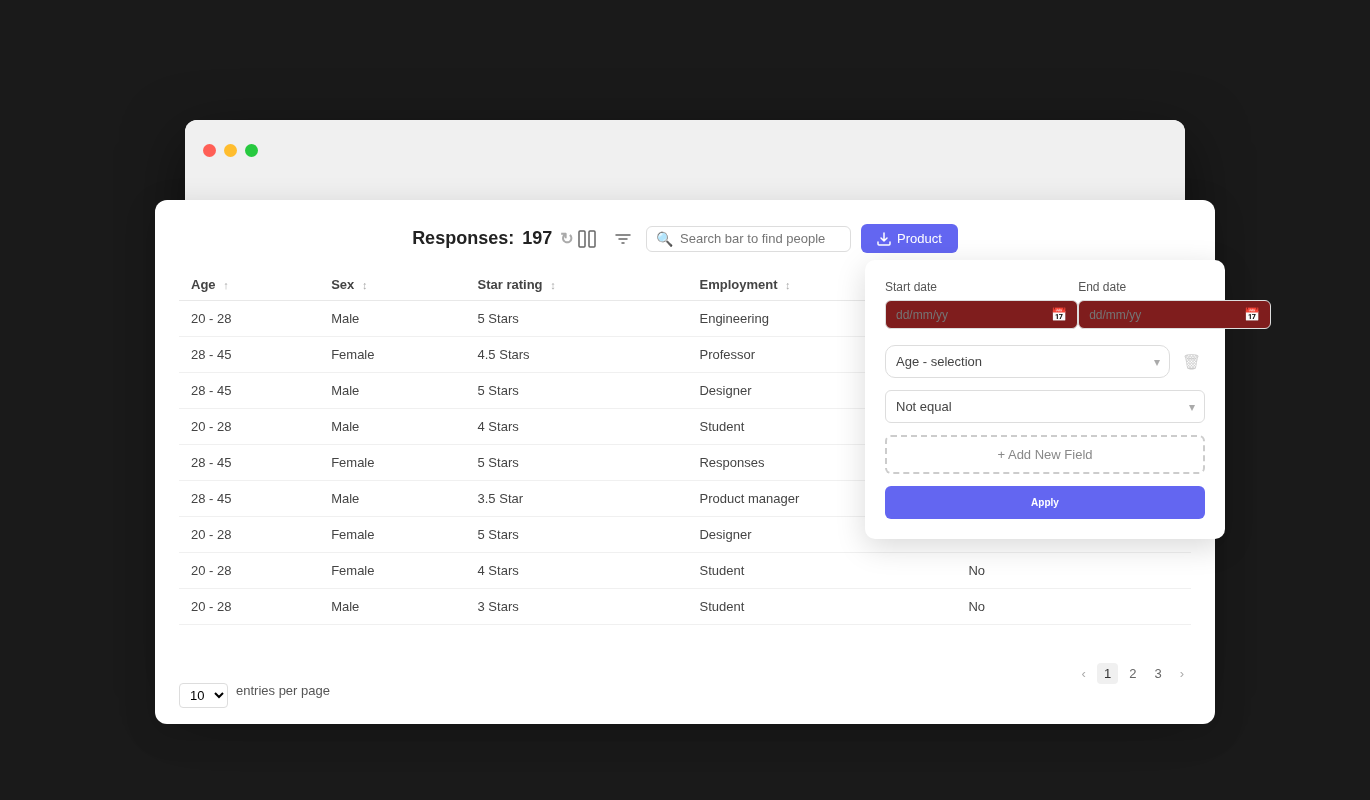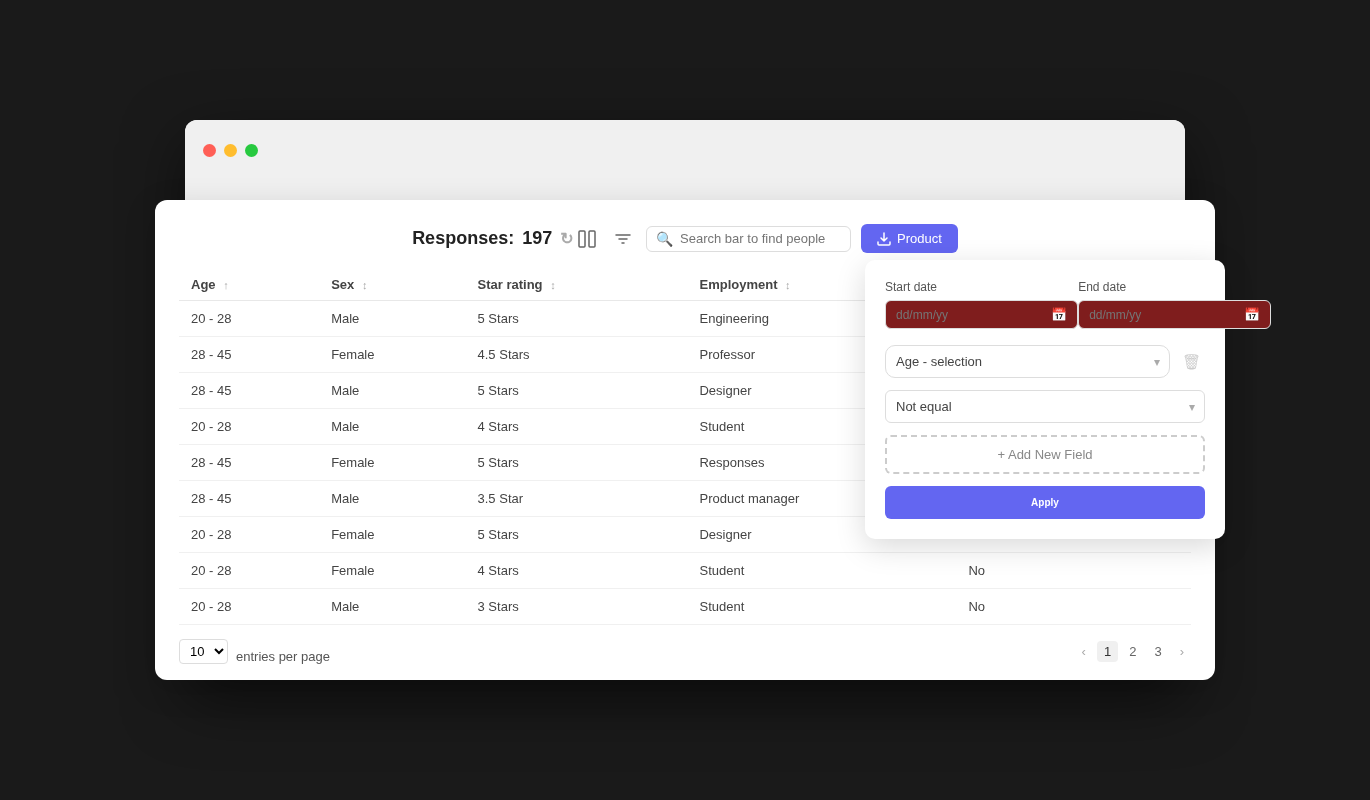--- a/index.html
+++ b/index.html
@@ -146,24 +146,25 @@
     }
 
     .pagination-bar {
       display: flex;
       align-items: center;
       justify-content: space-between;
       margin-top: 14px;
     }
     .entries-select {
       display: flex;
-      align-items: flex-end;
+      align-items: flex-start;
       gap: 8px;
       font-size: 13px;
       color: #555;
+      margin-top: 44px;
     }
     .entries-select select {
       border: 1px solid #ddd;
       border-radius: 4px;
       padding: 3px 6px;
       font-size: 13px;
       background: #fff;
     }
     .page-numbers {
       display: flex;

